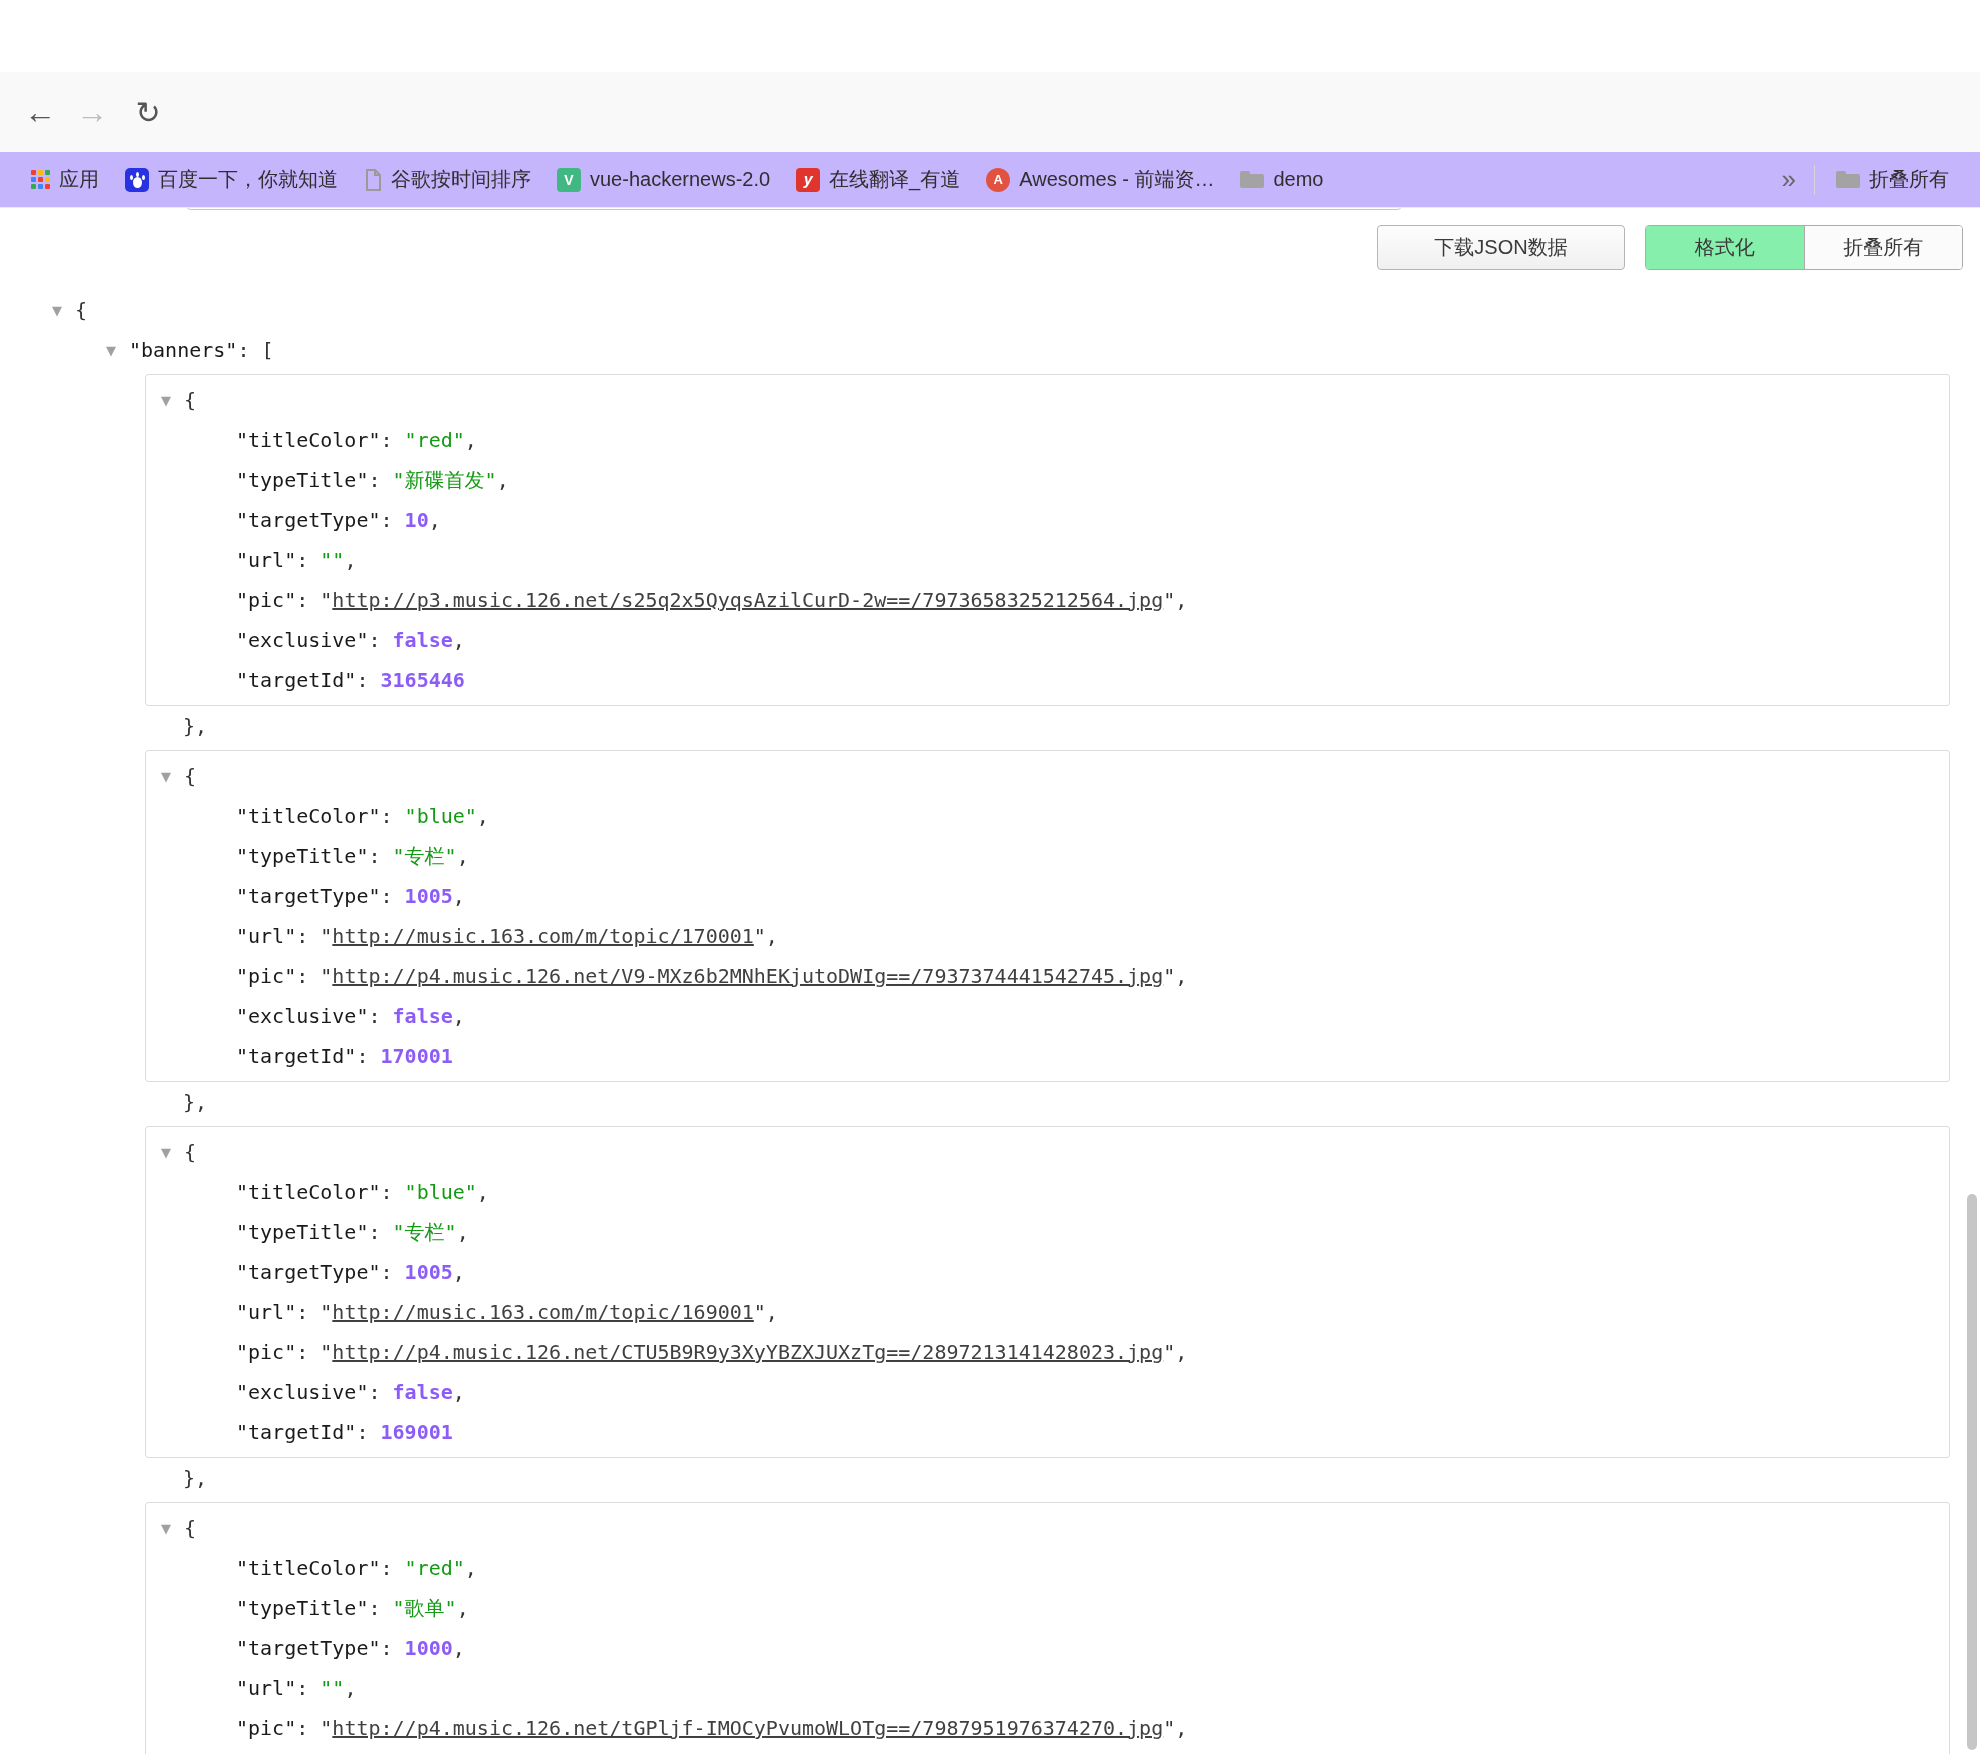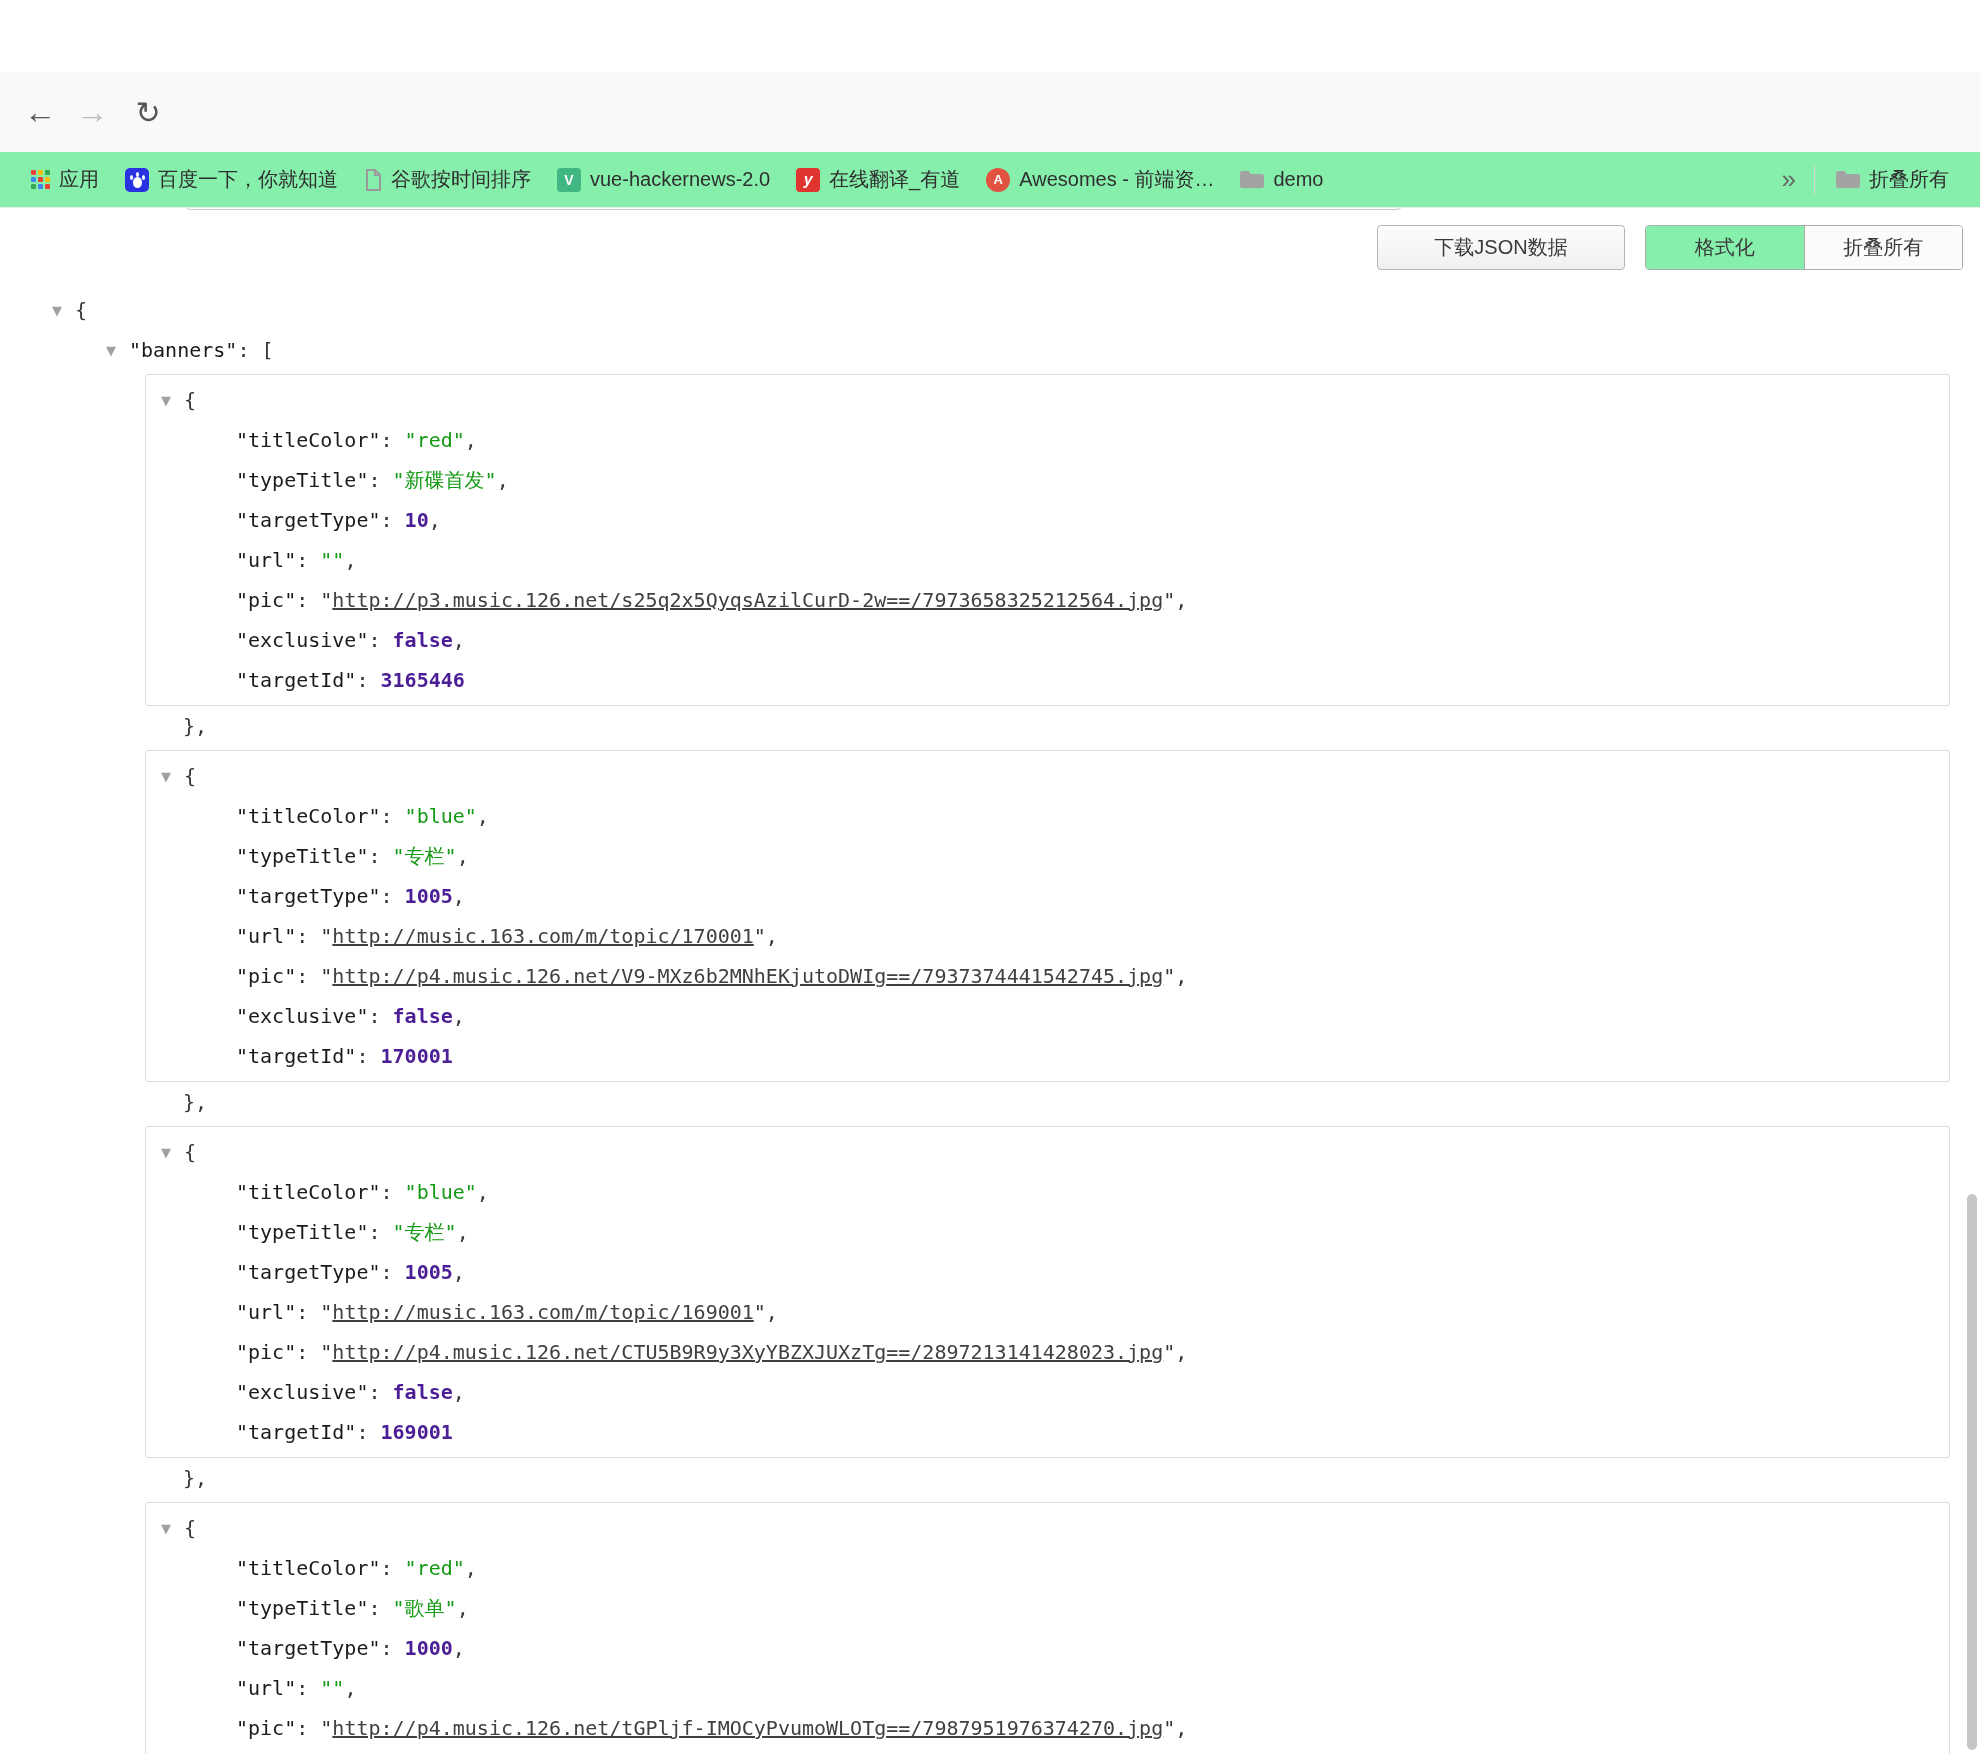--- a/index.html
+++ b/index.html
@@ -64,21 +64,21 @@
   .ext-youtube .play { width:0; height:0; border-left:11px solid #fff;
     border-top:6px solid transparent; border-bottom:6px solid transparent; }
   .ext-paw { position:relative; }
   .ext-paw .pad { position:absolute; left:11px; bottom:5px; width:14px; height:11px;
     background:#8c7b68; border-radius:50%;
     box-shadow:-8px -7px 0 -3px #8c7b68, 0 -10px 0 -3px #8c7b68, 8px -7px 0 -3px #8c7b68; }
   .ext-menu { font-size:27px; color:#5f5f5f; }
 
   
   .bookmarksbar { position:absolute; left:0; top:152px; width:1980px; height:56px;
-    background:#86efac; border-bottom:1px solid #ececec;
+    background:#c4b5fd; border-bottom:1px solid #ececec;
     display:flex; align-items:center; padding:0 18px; }
   .bm { display:flex; align-items:center; gap:9px; padding:0 13px; font-size:20px;
     color:#2f2f2f; white-space:nowrap; }
   .apps-grid { display:grid; grid-template-columns:repeat(3,5px); grid-gap:2px; }
   .apps-grid span { width:5px; height:5px; border-radius:1px; }
   .sq { width:24px; height:24px; border-radius:5px; display:flex; align-items:center;
     justify-content:center; color:#fff; font-weight:bold; flex:none; }
   .sq.baidu { background:#2932e1; position:relative; }
   .sq.baidu .paw { position:absolute; left:8px; bottom:4px; width:9px; height:11px;
     background:#fff; border-radius:50%;
@@ -117,21 +117,21 @@
   .l0 { margin-left:47px; }
   .l1 { margin-left:101px; }
   .jbox { margin:4px 0 0 145px; width:1805px; border:1px solid #dcdcdc;
     border-radius:3px; padding:5px 0; background:#fff; }
   .lopen { padding-left:10px; }
   .lprop { padding-left:90px; }
   .lclose { margin-left:183px; }
   .jkey  { color:#1a1a1a; }
   .jpunc { color:#333; }
   .jstr  { color:#149a14; }
-  .jnum, .jbool { color:#4c1d95; font-weight:bold; }
+  .jnum, .jbool { color:#8b5cf6; font-weight:bold; }
   .jlink { color:#404040; text-decoration:underline; }
 
   .scroll-thumb { position:absolute; right:3px; top:1194px; width:10px; height:556px;
     background:#c6c6c6; border-radius:5px; }
 
   svg { display:block; }
 </style>
 </head>
 <body>
 

